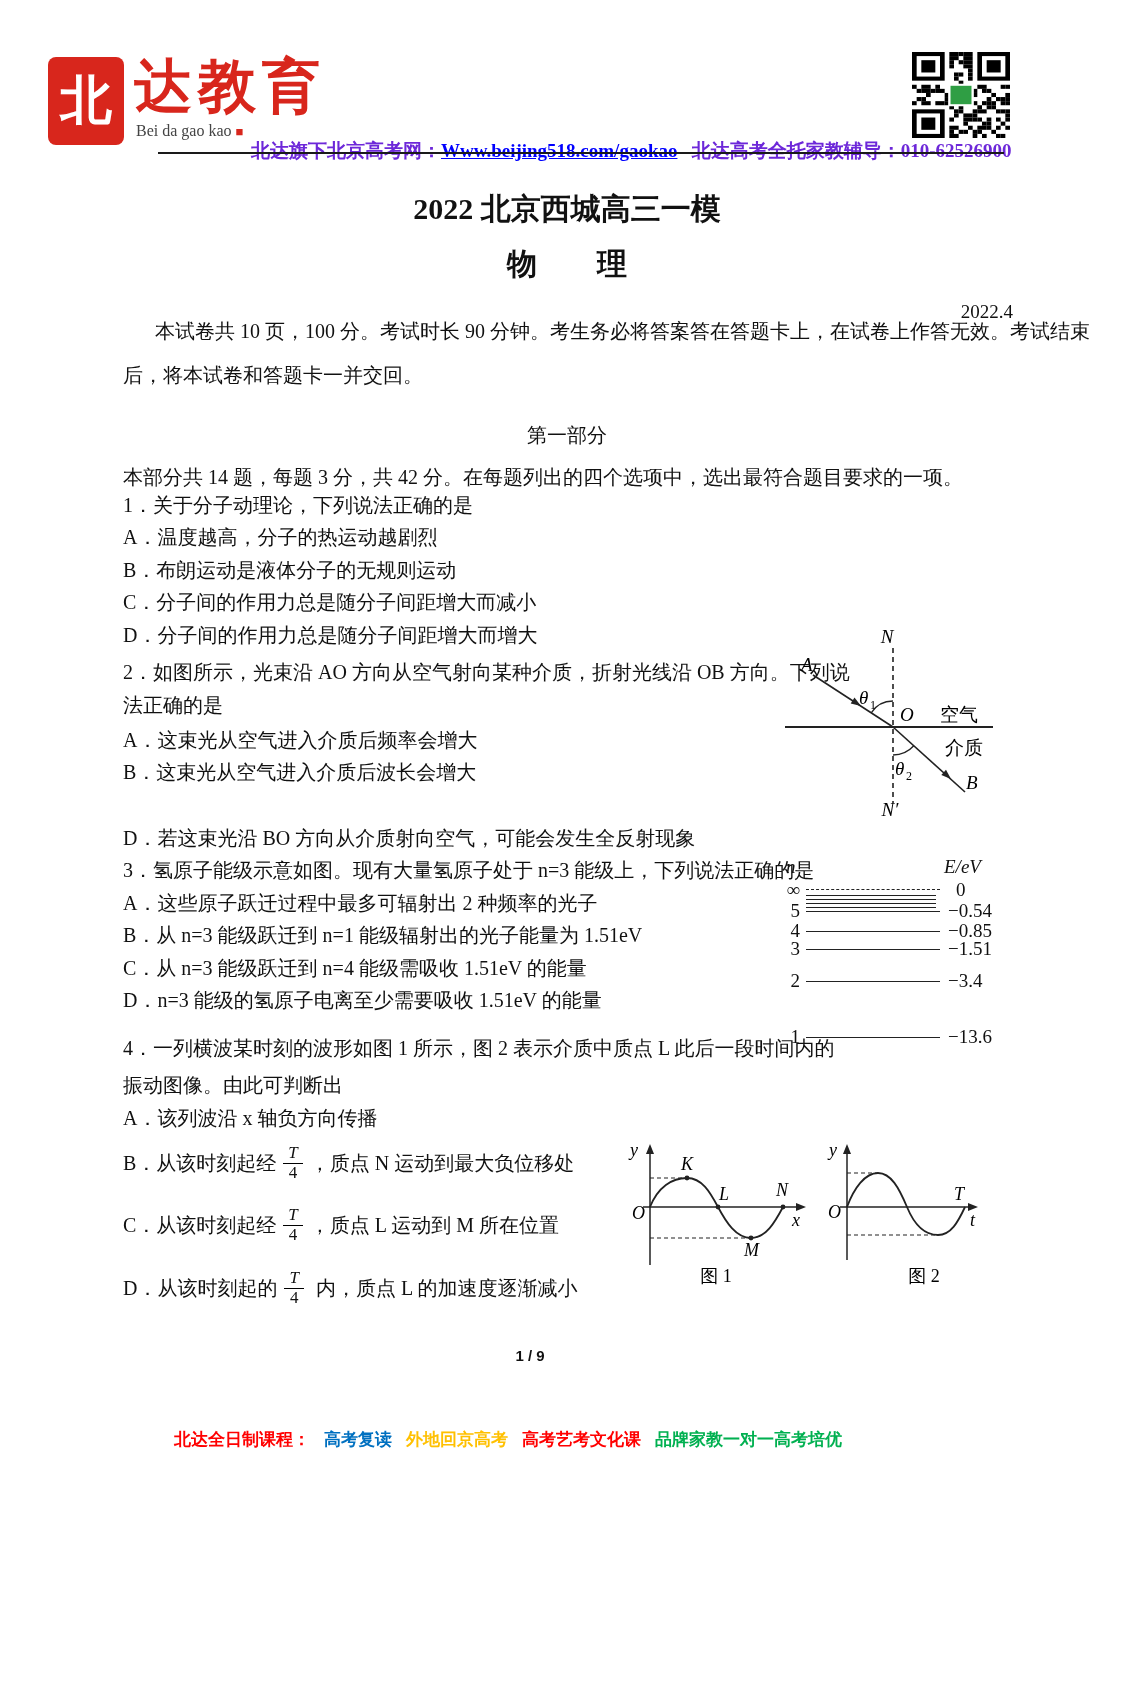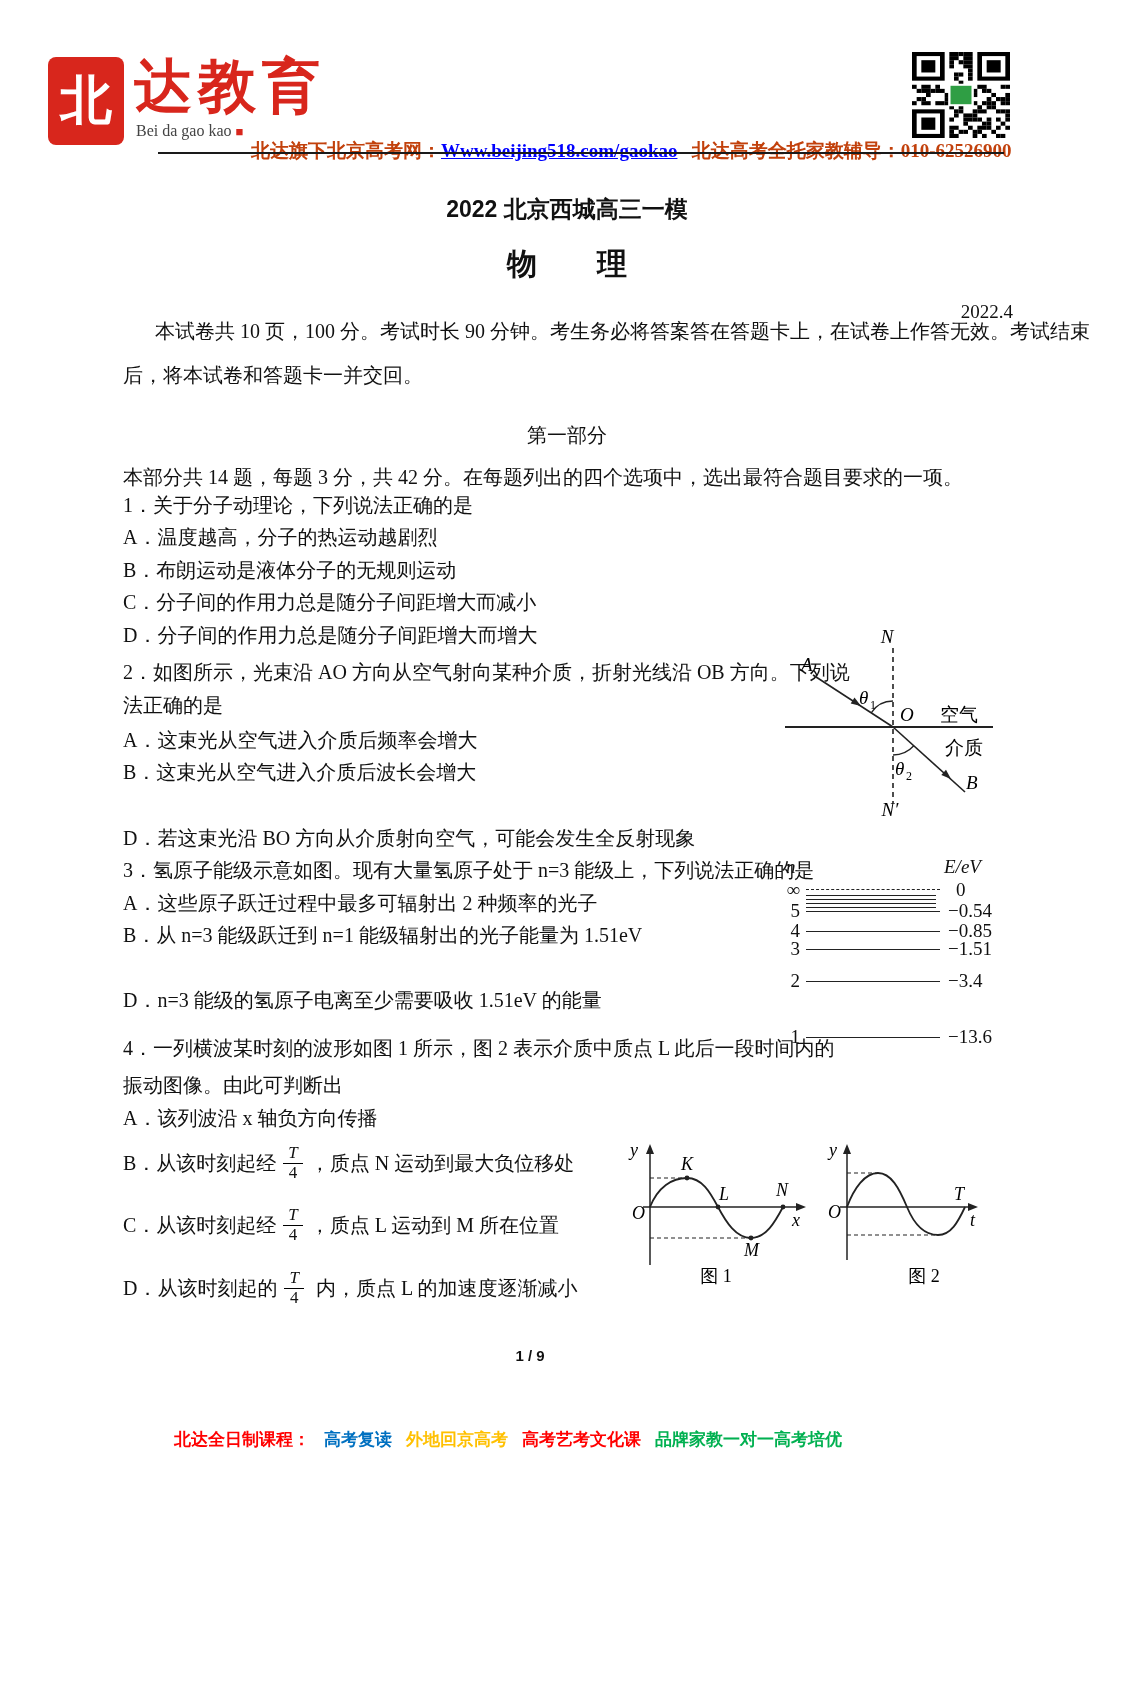--- a/index.html
+++ b/index.html
@@ -3,21 +3,21 @@
 <meta charset="utf-8">
 <style>
   html,body{margin:0;padding:0;background:#ffffff;}
   .page{position:relative;width:1134px;height:1701px;background:#fff;overflow:hidden;
         font-family:"Liberation Serif","DejaVu Serif",serif;color:#111;}
   .abs{position:absolute;}
   .ln{position:absolute;left:123px;font-size:20px;line-height:26px;white-space:pre;}
   .center{left:0;width:1134px;text-align:center;}
   .sans{font-family:"Liberation Sans","DejaVu Sans",sans-serif;}
   .bold{font-weight:bold;}
-  .red{color:#c2410c;}
+  .red{color:#6d28d9;}
   .link{color:#0000ff;text-decoration:underline;cursor:pointer;}
   
   .seal{position:absolute;left:48px;top:57px;width:76px;height:88px;background:#d8261c;border-radius:8px;
         display:flex;align-items:center;justify-content:center;}
   .seal span{color:#fff;font-size:52px;font-weight:bold;font-family:"Liberation Serif",serif;}
   .brand{position:absolute;left:134px;top:48px;font-size:58px;font-weight:bold;color:#d8261c;
          font-family:"Liberation Serif","DejaVu Serif",serif;letter-spacing:6px;}
   .tagline{position:absolute;left:136px;top:122px;font-size:16px;color:#444;}
   .tagline .sq{color:#d8261c;font-size:13px;}
   .navline{position:absolute;left:232px;top:116px;font-size:19px;font-weight:bold;white-space:pre;}
@@ -185,21 +185,21 @@
           <rect x="60" y="4" width="20" height="20" fill="#fff"></rect>
           <rect x="64" y="8" width="12" height="12"></rect>
         <rect x="0" y="56" width="28" height="28"></rect>
           <rect x="4" y="60" width="20" height="20" fill="#fff"></rect>
           <rect x="8" y="64" width="12" height="12"></rect>
       </g>
       <rect x="32" y="32" width="20" height="20" fill="#2f9e44" stroke="#fff" stroke-width="2"></rect>
     </svg>
   </div>
 
-  <div class="ln center sans bold" style="top:196px;font-size:23px;">2022 北京西城高三一模</div>
+  <div class="ln center sans bold" style="top:196px;font-size:30px;font-family:Liberation Serif, serif;">2022 北京西城高三一模</div>
   <div class="ln center sans bold" style="top:251px;font-size:30px;">物　　理</div>
   <div class="abs" style="right:121px;top:301px;font-size:19px;">2022.4</div>
 
   <div class="ln" style="top:318px;left:155px;">本试卷共 10 页，100 分。考试时长 90 分钟。考生务必将答案答在答题卡上，在试卷上作答无效。考试结束</div>
   <div class="ln" style="top:362px;">后，将本试卷和答题卡一并交回。</div>
 
   <div class="ln center" style="top:422px;">第一部分</div>
   <div class="ln" style="top:436px;margin-top:28px;">本部分共 14 题，每题 3 分，共 42 分。在每题列出的四个选项中，选出最符合题目要求的一项。</div>
 
   <div class="ln" style="top:492px;">1．关于分子动理论，下列说法正确的是</div>
@@ -234,20 +234,21 @@
       <text x="171" y="195" font-size="12">2</text>
       <text x="231" y="204" font-size="19" class="it">B</text>
       <text x="205" y="136" font-size="19">空气</text>
       <text x="210" y="169" font-size="19">介质</text>
     </svg>
   </div>
 
   <div class="ln" style="top:857px;">3．氢原子能级示意如图。现有大量氢原子处于 n=3 能级上，下列说法正确的是</div>
   <div class="ln" style="top:890px;">A．这些原子跃迁过程中最多可辐射出 2 种频率的光子</div>
   <div class="ln" style="top:922px;">B．从 n=3 能级跃迁到 n=1 能级辐射出的光子能量为 1.51eV</div>
+  <div class="ln" style="top:955px;">C．从 n=3 能级跃迁到 n=4 能级需吸收 1.51eV 的能量</div>
   <div class="ln" style="top:987px;">D．n=3 能级的氢原子电离至少需要吸收 1.51eV 的能量</div>
 
   <div>
     <div class="elabel" style="left:786px;top:856px;">n</div>
     <div class="elabel" style="left:944px;top:856px;">E/eV</div>
 
     <div class="enum" style="left:772px;top:879px;">∞</div>
     <div class="eline dashed" style="top:889px;"></div>
     <div class="eval" style="left:956px;top:879px;">0</div>
 

